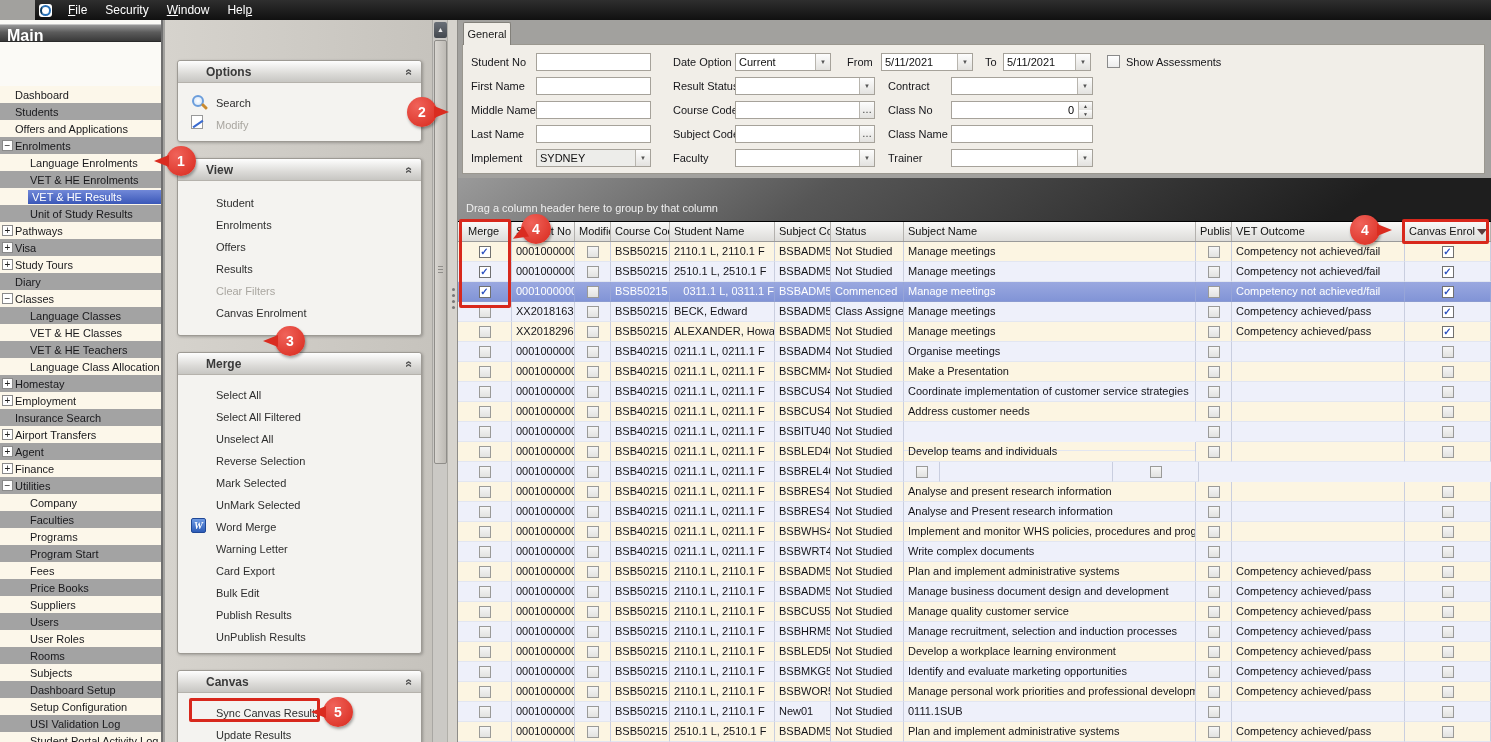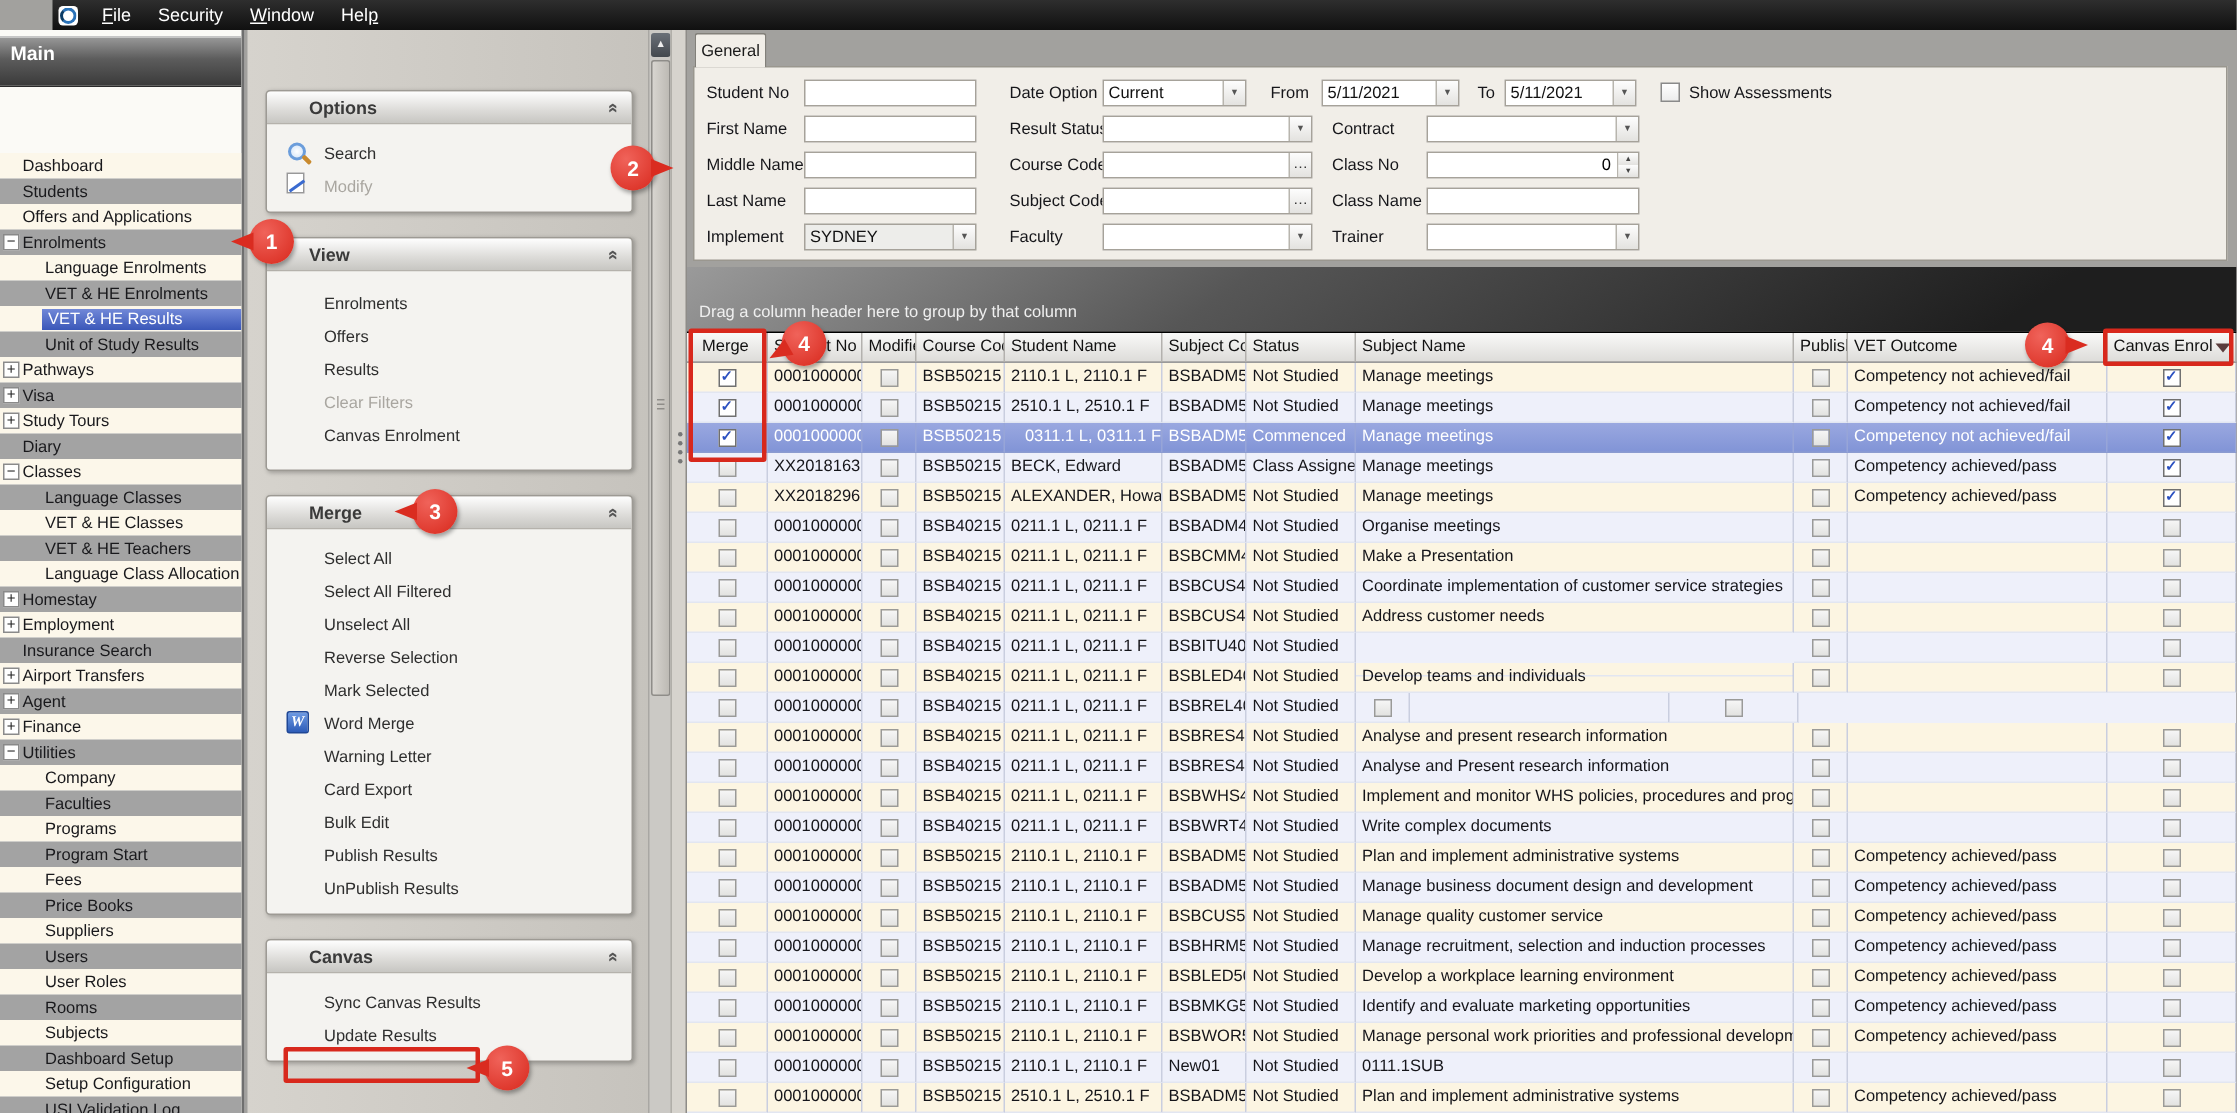--- a/index.html
+++ b/index.html
@@ -15,22 +15,22 @@
     background:linear-gradient(#2e2e2e,#101010); display:flex; align-items:center; padding-left:4px; z-index:5;margin-left:35px; }
   .logo { width:13px; height:13px; border-radius:3px; background:#fff; position:relative; margin-right:7px; flex:0 0 auto; }
   .logo::after { content:""; position:absolute; left:1px; top:1px; width:7px; height:7px;
     border:2px solid #2a72b8; border-radius:50%; border-left-color:#0b3c66; }
   .menu-item { color:#fff; font-size:12px; padding:2px 9px; cursor:default; white-space:nowrap; }
   .mnu { text-decoration:underline; }
 
   
   .sidebar { position:absolute; top:20px; left:0; width:163px; height:722px;
     background:#fbfaf6; border-right:2px solid #6f6f6f; overflow:hidden; }
-  .sidebar-header { height:34px; margin-top:4px; background:linear-gradient(#989898,#5c5c5c 45%,#3a3a3a);
-    color:#fff; font-weight:bold; font-size:13px; line-height:22px; padding-left:7px;
+  .sidebar-header { height:18px; margin-top:4px; background:linear-gradient(#989898,#5c5c5c 45%,#3a3a3a);
+    color:#fff; font-weight:bold; font-size:16px; line-height:22px; padding-left:7px;
     border-top:1px solid #c6c6c6; border-bottom:1px solid #2a2a2a; }
   .tree { width:100%;margin-top:44px; }
   .tree-item { display:flex; align-items:center; height:17px; background:#fcf7ea; overflow:hidden; }
   .tree-item.alt { background:#a3a3a3; }
   .expand-box { flex:0 0 auto; width:11px; height:11px; border:1px solid #8a8a8a; background:#fff;
     margin-left:2px; margin-right:2px; font-size:10px; line-height:9px; text-align:center; color:#222; }
   .tree-label { font-size:11px; color:#19191c; white-space:nowrap; }
   .tree-item.leaf .tree-label { margin-left:15px; }
   .tree-item.child .tree-label { margin-left:30px; }
   .tree-item.sel .tree-label { background:linear-gradient(#7188d8,#3a57b8); color:#fff; padding:1px 4px; flex:1; }
@@ -320,38 +320,40 @@
           <div class="panel-item"><span class="pi pi-search"></span><span class="panel-item-label">Search</span></div>
           <div class="panel-item disabled"><span class="pi pi-modify"></span><span class="panel-item-label">Modify</span></div>
         </div>
       </div>
       <div class="panel">
         <div class="panel-header">
           <span>View</span>
           <span class="chevron">«</span>
         </div>
         <div class="panel-body pb-view">
+          <div class="panel-item"><span class="panel-item-label">Student</span></div>
           <div class="panel-item"><span class="panel-item-label">Enrolments</span></div>
           <div class="panel-item"><span class="panel-item-label">Offers</span></div>
           <div class="panel-item"><span class="panel-item-label">Results</span></div>
           <div class="panel-item disabled"><span class="panel-item-label">Clear Filters</span></div>
           <div class="panel-item"><span class="panel-item-label">Canvas Enrolment</span></div>
         </div>
       </div>
       <div class="panel">
         <div class="panel-header">
           <span>Merge</span>
           <span class="chevron">«</span>
         </div>
         <div class="panel-body">
           <div class="panel-item"><span class="panel-item-label">Select All</span></div>
           <div class="panel-item"><span class="panel-item-label">Select All Filtered</span></div>
           <div class="panel-item"><span class="panel-item-label">Unselect All</span></div>
           <div class="panel-item"><span class="panel-item-label">Reverse Selection</span></div>
           <div class="panel-item"><span class="panel-item-label">Mark Selected</span></div>
+          <div class="panel-item"><span class="panel-item-label">UnMark Selected</span></div>
           <div class="panel-item"><span class="pi pi-word">W</span><span class="panel-item-label">Word Merge</span></div>
           <div class="panel-item"><span class="panel-item-label">Warning Letter</span></div>
           <div class="panel-item"><span class="panel-item-label">Card Export</span></div>
           <div class="panel-item"><span class="panel-item-label">Bulk Edit</span></div>
           <div class="panel-item"><span class="panel-item-label">Publish Results</span></div>
           <div class="panel-item"><span class="panel-item-label">UnPublish Results</span></div>
         </div>
       </div>
       <div class="panel">
         <div class="panel-header">

